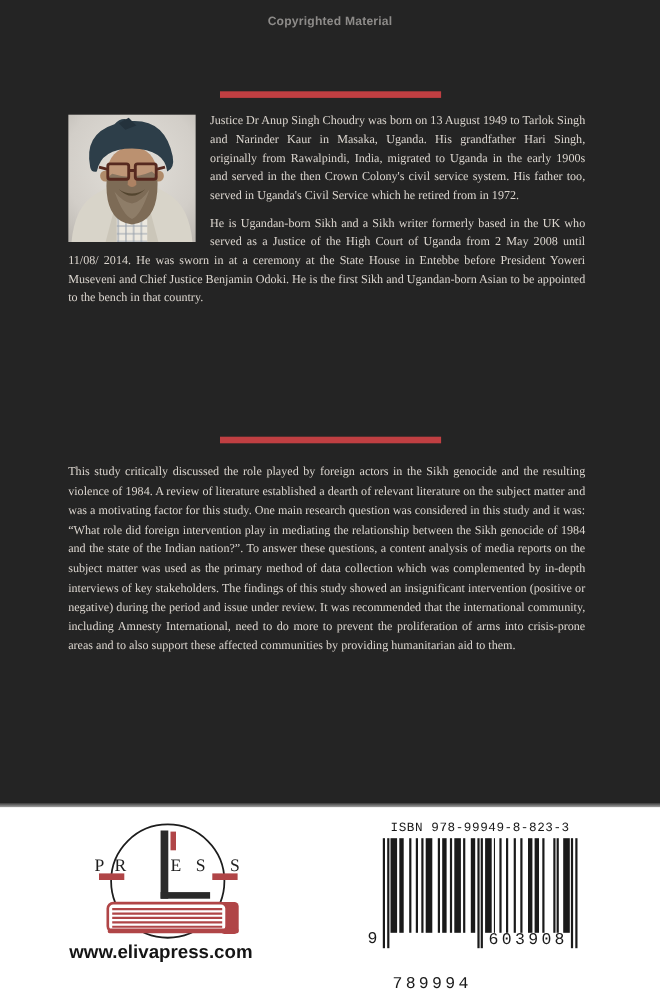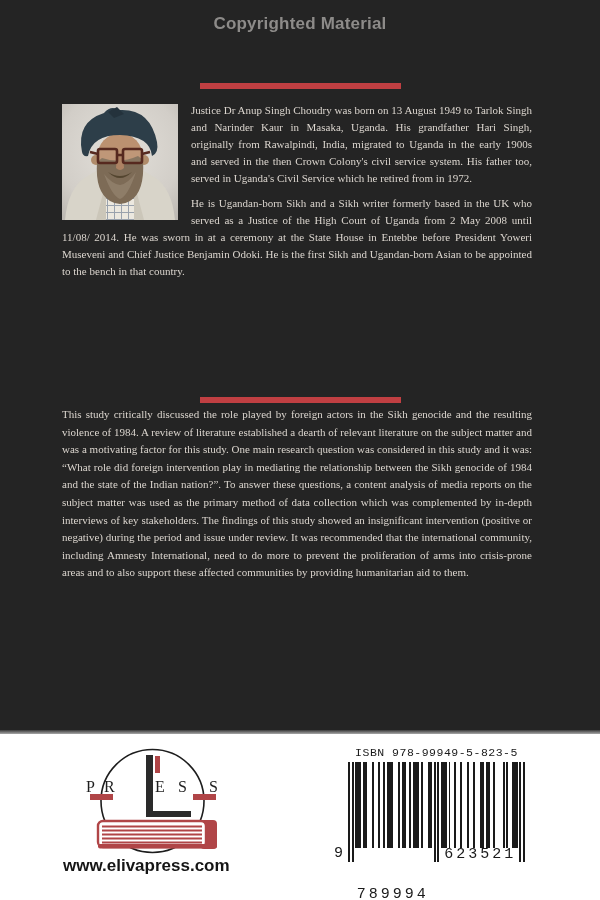--- a/index.html
+++ b/index.html
@@ -3,31 +3,31 @@
 <meta charset="utf-8">
 <style>
   html,body{margin:0;padding:0;background:#fff;}
   .page{position:relative;width:600px;height:900px;overflow:hidden;background:#fff;
         font-family:"Liberation Serif", serif;}
   
   .cover{position:absolute;left:0;top:0;width:600px;height:730px;background:var(--cover-bg,#242424);}
   .cover-edge{position:absolute;left:0;top:730px;width:600px;height:4px;
               background:linear-gradient(#3a3a3a,#a8a8a8);}
   .copyright{position:absolute;left:0;width:600px;text-align:center;
-             font-family:"Liberation Sans", sans-serif;font-weight:700;font-size:17px;
+             font-family:"Liberation Sans", sans-serif;font-weight:700;font-size:11px;
              letter-spacing:.2px;}
   .copyright.top{top:14px;color:#8d8b89;}
   .redbar{position:absolute;left:200px;width:201px;height:6px;background:var(--accent,#c03f42);}
   .redbar.bar1{top:83px;}
   .redbar.bar2{top:397px;}
   .bio{position:absolute;left:62px;top:102px;width:470px;color:var(--ink,#dcd6cf);}
   .bio p,.abstract p{margin:0 0 7.5px 0;font-size:11px;line-height:17px;
         text-align:justify;hyphens:auto;-webkit-hyphens:auto;}
   .photo{float:left;width:116px;height:116px;margin:2px 13px 3px 0;display:block;}
-  .abstract{position:absolute;left:62px;top:406px;width:470px;color:var(--ink,#dcd6cf);}
+  .abstract{position:absolute;left:62px;top:421px;width:470px;color:var(--ink,#dcd6cf);}
   .abstract p{line-height:17.6px;}
   
   .footer{position:absolute;left:0;top:734px;width:600px;height:166px;background:#fff;}
   .logo{position:absolute;left:78px;top:11px;width:150px;height:113px;}
   .logo .stroke{fill:none;stroke:#1d1d1d;stroke-width:1.6;}
   .logo .black{fill:#2a2a2a;}
   .logo .red{fill:var(--logo-red,#b04547);}
   .logo .redline{stroke:var(--logo-red,#b04547);stroke-width:2;fill:none;}
   .logo text{font-family:"Liberation Serif", serif;font-size:16px;fill:#1e1e1e;}
   .site{position:absolute;left:63px;top:122px;width:180px;text-align:left;
@@ -120,25 +120,25 @@
         <rect class="red" x="122" y="75" width="17" height="29" rx="4"></rect>
         <rect x="20" y="76" width="108" height="26" rx="5" fill="#ffffff" stroke="#b04547" stroke-width="2.4"></rect>
         <path class="redline" d="M24,81.5 H124 M24,85.5 H124 M24,89.5 H124 M24,93.5 H124 M24,97.5 H124"></path>
         <rect class="red" x="20" y="99" width="119" height="4.5" rx="2"></rect>
       </g>
     </svg>
 
     <div class="site">www.elivapress.com</div>
 
     <div class="barcode">
-      <div class="isbn-label">ISBN 978-99949-5-823-5</div>
+      <div class="isbn-label">ISBN 978-99949-8-823-3</div>
       <div class="bars">
         <span class="bc-lead">9</span>
         <span class="bc-group left">789994</span>
-        <span class="bc-group right">623521</span>
+        <span class="bc-group right">603908</span>
       <div class="bar guard" style="left: 0%; width: 1.05263%;"></div>
           <div class="bar guard" style="left: 2.10526%; width: 1.05263%;"></div>
           <div class="bar" style="left: 4.21053%; width: 3.15789%;"></div>
           <div class="bar" style="left: 8.42105%; width: 2.10526%;"></div>
           <div class="bar" style="left: 13.6842%; width: 1.05263%;"></div>
           <div class="bar" style="left: 16.8421%; width: 1.05263%;"></div>
           <div class="bar" style="left: 20%; width: 1.05263%;"></div>
           <div class="bar" style="left: 22.1053%; width: 3.15789%;"></div>
           <div class="bar" style="left: 28.4211%; width: 1.05263%;"></div>
           <div class="bar" style="left: 30.5263%; width: 2.10526%;"></div>

